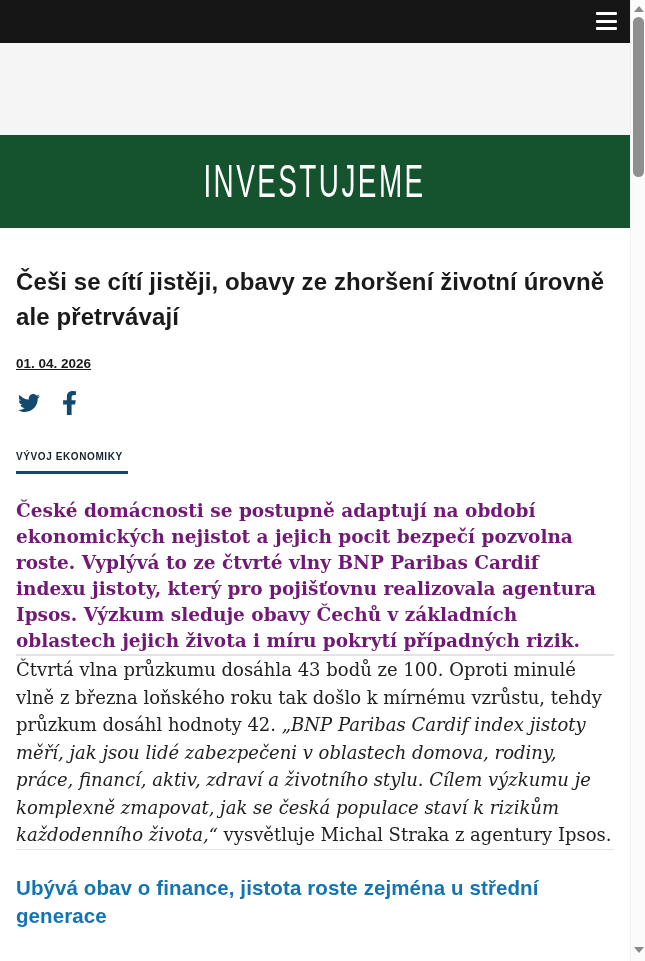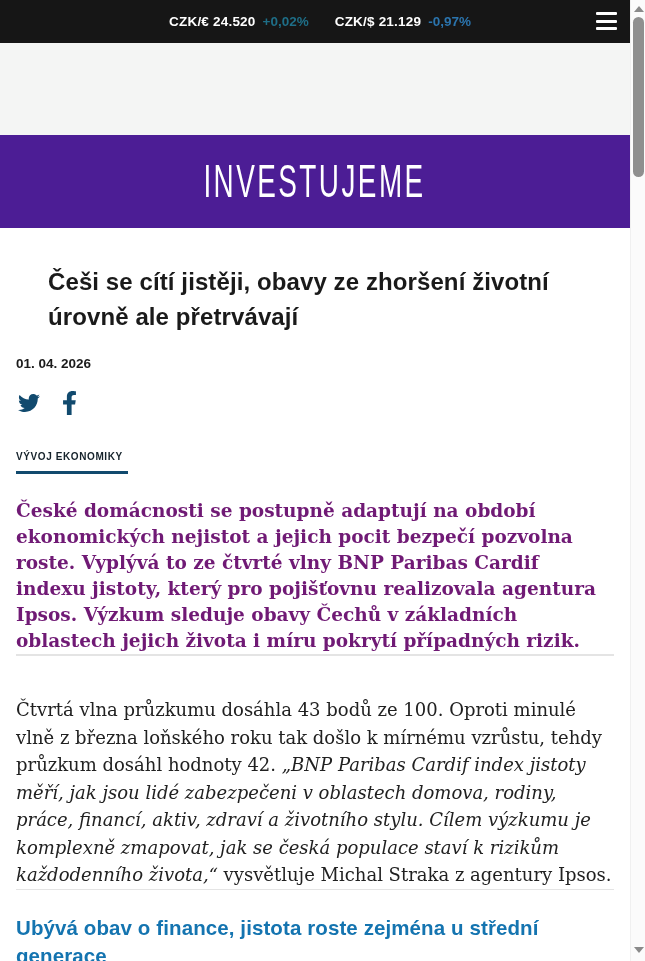--- a/index.html
+++ b/index.html
@@ -28,37 +28,37 @@
   .hamburger {
     position: absolute; right: 13px; top: 12px;
     width: 21px; height: 18px; cursor: pointer;
     display: flex; flex-direction: column; justify-content: space-between;
   }
   .hamburger span { display: block; height: 3px; background: #ffffff; border-radius: 1px; }
 
   
   .gap-section { height: 92px; background: #f4f5f4; }
   .banner {
-    height: 93px; background: #4c1d95;
+    height: 93px; background: #14532d;
     display: flex; align-items: center; justify-content: center;
   }
   .logo {
     color: #ffffff; font-family: "Liberation Sans", sans-serif;
     font-weight: 400; font-size: 34px; letter-spacing: 3px;
     transform: scale(0.82, 1.38); transform-origin: center;
     white-space: nowrap;
   }
 
   
   .article { padding: 36px 16px 0 16px; }
   h1.title {
     color: #1a1a1a; font-size: 24px; line-height: 35px; font-weight: 700;
-    letter-spacing: 0.1px; max-width: 600px; margin-left: 32px;
+    letter-spacing: 0.1px; max-width: 600px;
   }
-  .date { margin-top: 22px; font-size: 13.5px; font-weight: 700; color: #1a1a1a; }
+  .date { margin-top: 22px; font-size: 13.5px; font-weight: 700; color: #1a1a1a; text-decoration: underline; }
 
   .social { margin-top: 20px; display: flex; gap: 20px; align-items: center; }
   .social a { display: inline-flex; cursor: pointer; text-decoration: none; }
   .social svg { fill: #114a6e; }
 
   .category {
     margin-top: 36px; font-size: 10px; font-weight: 700; color: #15222b;
     letter-spacing: 0.6px; text-transform: uppercase;
   }
   .category-underline { width: 112px; height: 3px; background: #114a6e; margin-top: 9px; }
@@ -69,21 +69,20 @@
     font-weight: 700; color: #701a75;
     font-size: 18.5px; line-height: 26px; max-width: 600px;
   }
 
   hr.divider { border: none; border-top: 1px solid #e4e4e4; margin: 0; }
   .hr1 { margin-top: 14px; }
   .hr2 { margin-top: 41px; }
   .hr3 { margin-top: 14px; }
 
   .body-par {
-    margin-top: 40px;
     font-family: "DejaVu Serif", "Liberation Serif", serif;
     font-weight: 400; color: #212121;
     font-size: 18px; line-height: 27.5px; max-width: 608px;
   }
   .body-par .quote { font-style: italic; }
 
   h2.subheading {
     margin-top: 24px;
     color: #1474b0; font-size: 20.5px; line-height: 28px; font-weight: 700;
     letter-spacing: 0.1px; max-width: 600px;
@@ -110,30 +109,20 @@
     position: absolute; left: 2px; top: 17px; width: 11px; height: 160px;
     background: #8f8f8f; border-radius: 6px; cursor: pointer;
   }
 </style>
 </head>
 <body>
 
 <div class="page">
 
   <header class="topbar">
-    <div class="rates">
-      <div class="rate">
-        <span class="pairval">CZK/€ 24.520</span>
-        <span class="chg chg-up">+0,02%</span>
-      </div>
-      <div class="rate">
-        <span class="pairval">CZK/$ 21.129</span>
-        <span class="chg chg-down">-0,97%</span>
-      </div>
-    </div>
     <div class="hamburger">
       <span></span>
         <span></span>
         <span></span>
     </div>
   </header>
 
   <div class="gap-section"></div>
 
   <div class="banner">

